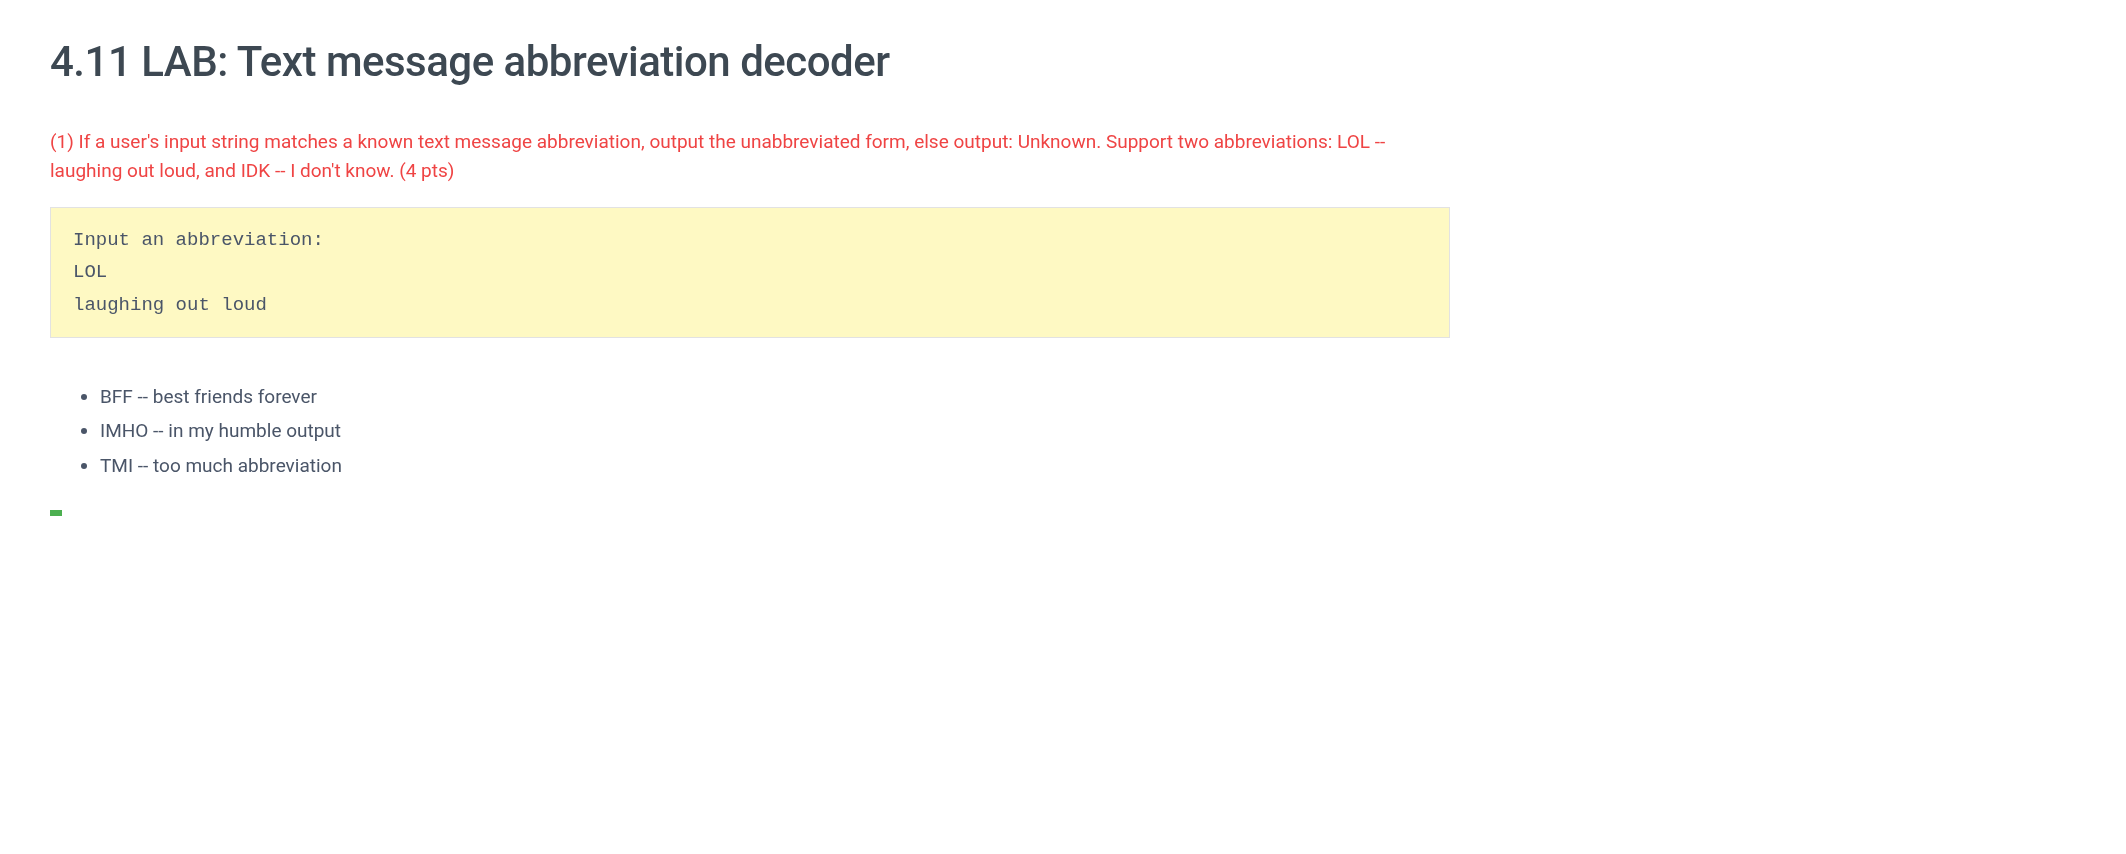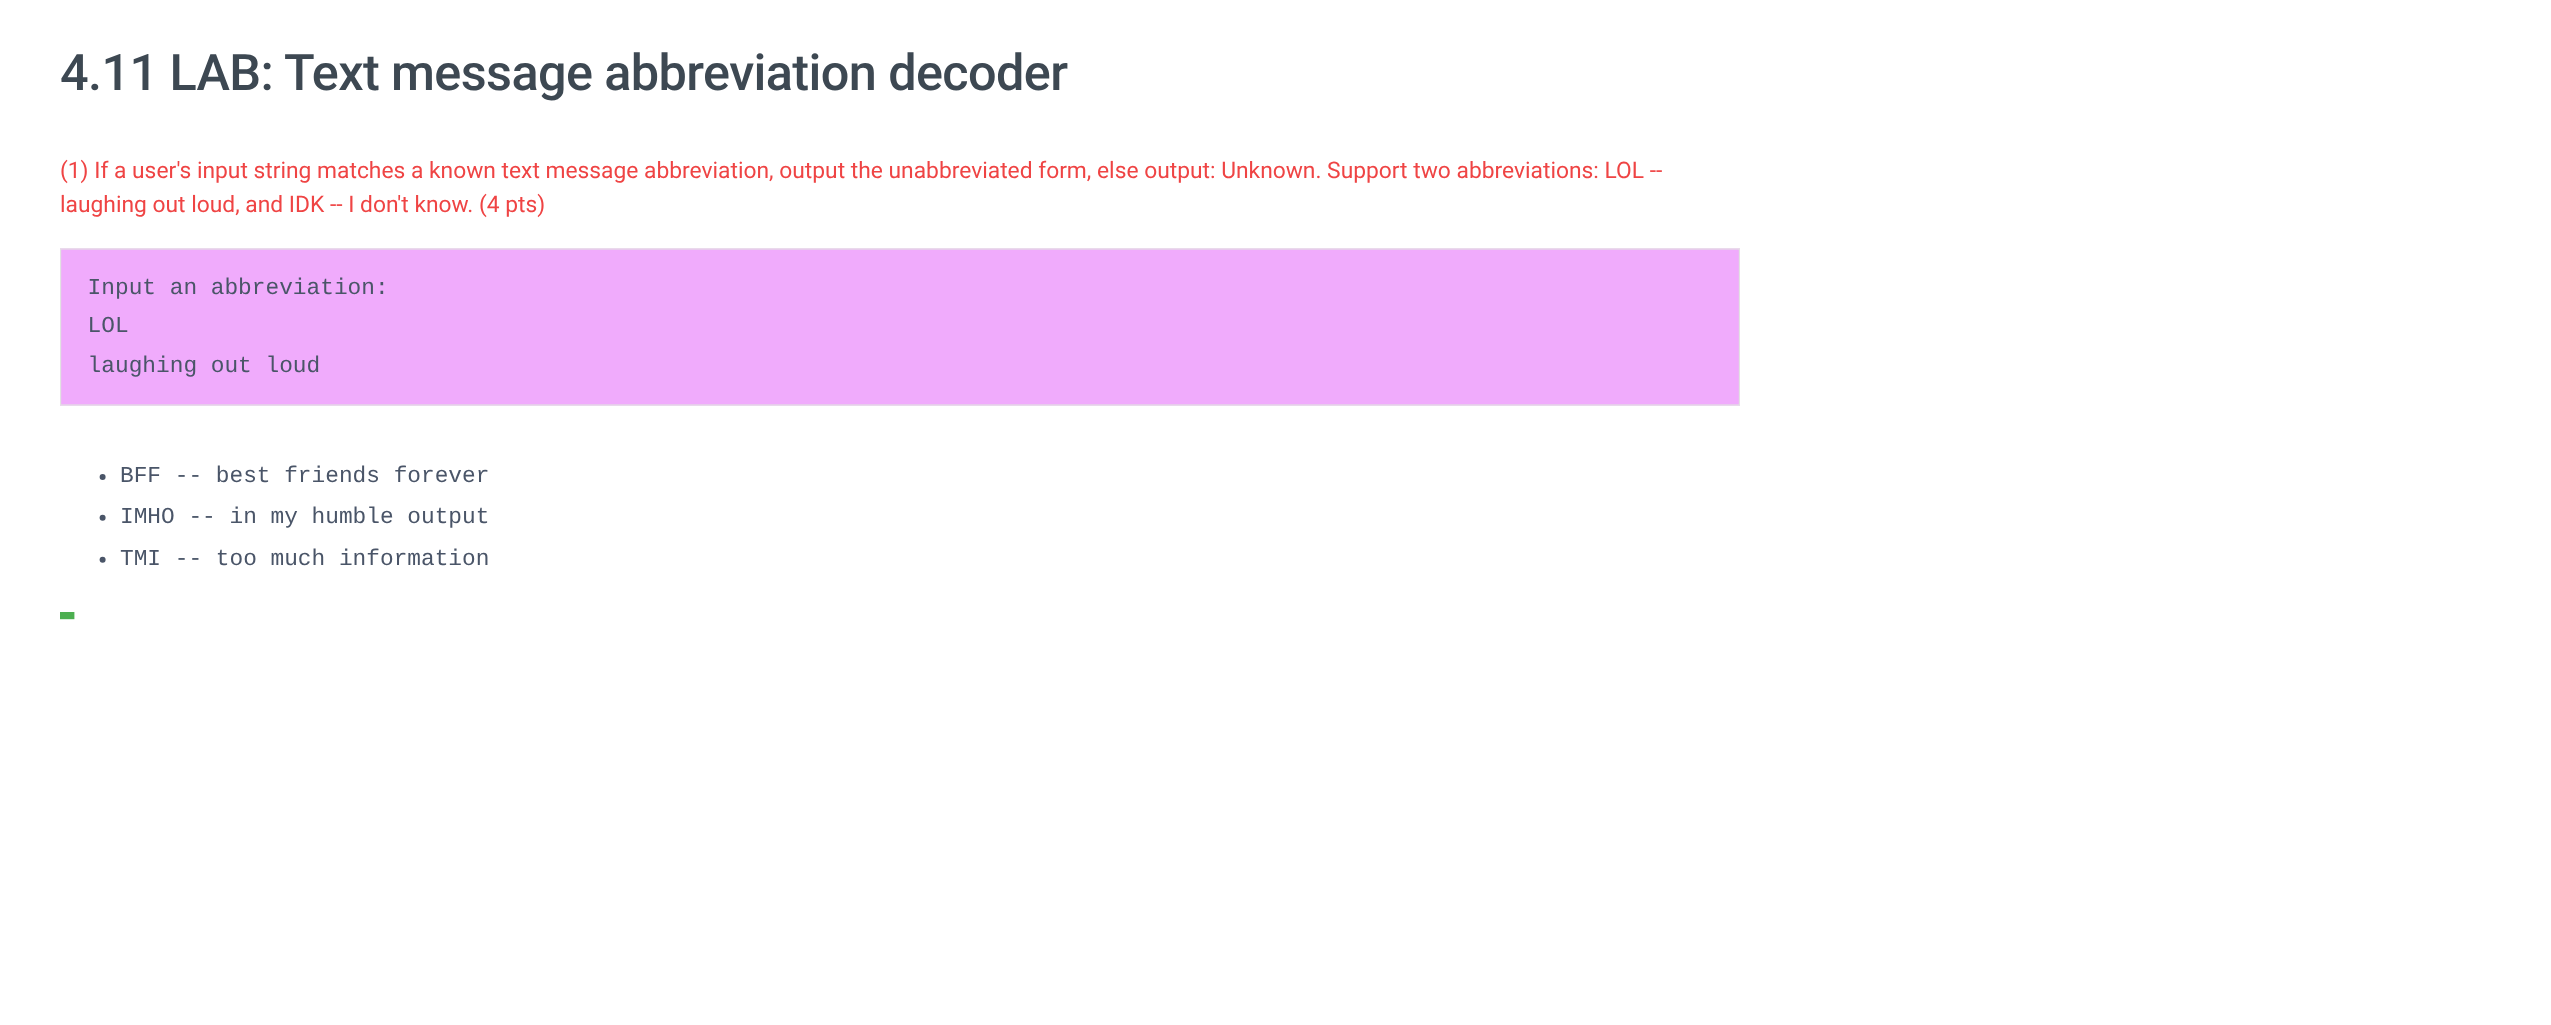--- a/index.html
+++ b/index.html
@@ -23,36 +23,35 @@
       font-weight: 500;
       color: #3d4852;
       margin-bottom: 35px;
       letter-spacing: -0.5px;
     }
     p {
       margin-bottom: 22px;
       color: #ef4444;
     }
     .code-block {
-      background: #f0abfc;
+      background: #fef9c3;
       border: 1px solid #e2e2e2;
       padding: 16px 22px;
       font-family: "Courier New", Courier, monospace;
       font-size: 19px;
       line-height: 1.7;
       color: #4a5568;
       white-space: pre;
       margin-bottom: 45px;
       margin-top: 8px;
     }
     ul {
       list-style: disc;
       padding-left: 50px;
       margin-top: 18px;
-      font-family: Liberation Mono, monospace;
     }
     ul li {
       margin-bottom: 6px;
       color: #4a5568;
     }
     .green-bar {
       height: 6px;
       background: #4caf50;
       width: 12px;
       margin-top: 30px;
@@ -69,17 +68,17 @@
 
 
   <div class="code-block">Input an abbreviation:
 LOL
 laughing out loud</div>
 
 
   <ul>
     <li>BFF -- best friends forever</li>
     <li>IMHO -- in my humble output</li>
-    <li>TMI -- too much information</li>
+    <li>TMI -- too much abbreviation</li>
   </ul>
 
   <div class="green-bar"></div>
 </div>
 
 </body></html>

